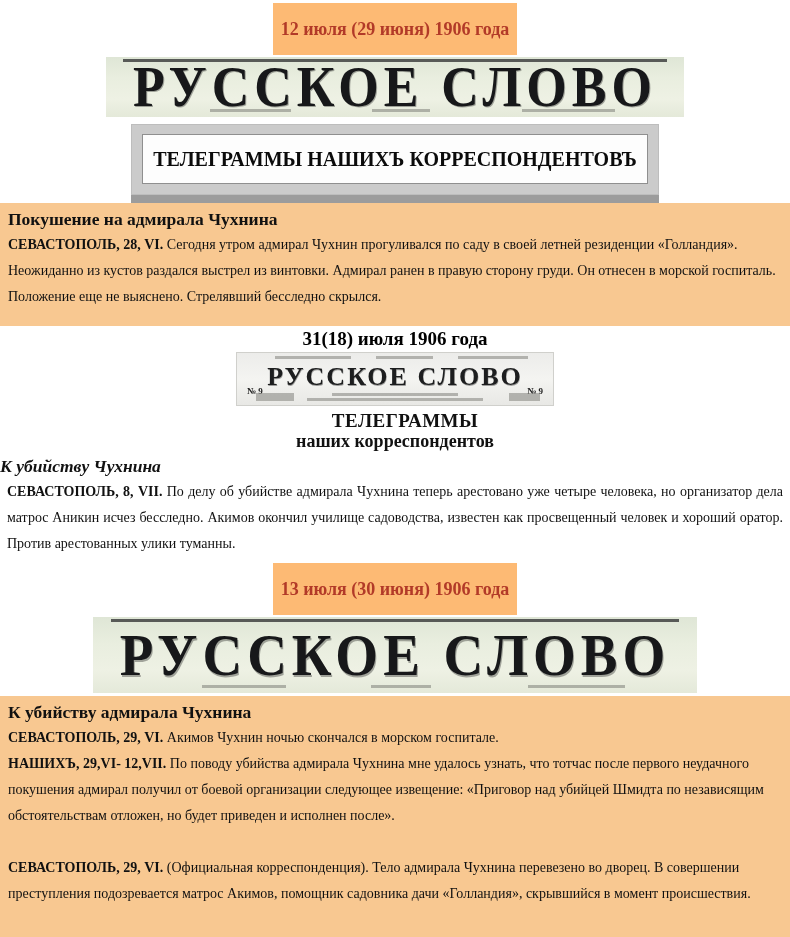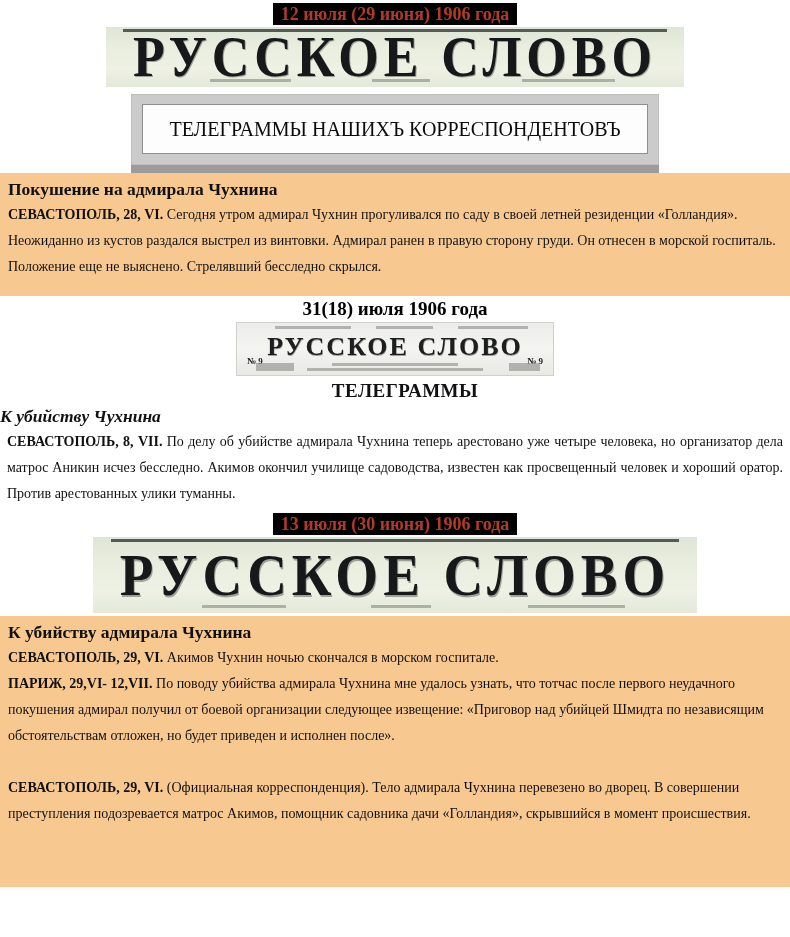--- a/index.html
+++ b/index.html
@@ -9,26 +9,26 @@
     overflow: hidden;
     background: #ffffff;
     font-family: "Liberation Serif", "DejaVu Serif", serif;
     color: #111;
   }
 
   
   .date-row { text-align: center; }
   .date-chip {
     display: inline-block;
-    background: #000000;
+    background: #fdba74;
     color: #b23a28;
     font-weight: bold;
     font-size: 18px;
     line-height: 20px;
-    padding: 1px 8px;
+    padding: 16px 8px;
   }
   .date-row.first { padding-top: 3px; }
   .date-plain {
     text-align: center;
     font-weight: bold;
     font-size: 19px;
     line-height: 22px;
     color: #000;
     padding-top: 2px;
   }
@@ -70,21 +70,21 @@
   .telegram-wrap { width: 528px; margin: 7px auto 0; }
   .telegram-outer {
     background: #cbcbcb;
     padding: 9px 10px 10px;
     border: 1px solid #bdbdbd;
   }
   .telegram-inner {
     background: #fdfdfd;
     border: 1px solid #8f8f8f;
     text-align: center;
-    font-weight: normal;
+    font-weight: bold;
     font-size: 20px;
     line-height: 24px;
     padding: 12px 6px;
     color: #0b0b0b;
   }
   .telegram-strip { height: 8px; background: #9c9c9c; }
 
   
   .peach-block {
     background: #f8c891;
@@ -182,35 +182,36 @@
     <div class="stitle">РУССКОЕ СЛОВО</div>
     <div class="issue left">№ 9</div>
     <div class="issue right">№ 9</div>
     <div class="tinybar tb4"></div>
     <div class="tinybar tb5"></div>
     <div class="tinybar tb6"></div>
     <div class="tinybar tb7"></div>
   </div>
 
   <div class="caption-line1">ТЕЛЕГРАММЫ</div>
+  <div class="caption-line2">наших корреспондентов</div>
 
   <div class="headline">К убийству Чухнина</div>
   <div class="para"><span class="lead">СЕВАСТОПОЛЬ, 8, VII.</span><span> По делу об убийстве адмирала Чухнина теперь арестовано уже четыре человека, но организатор дела матрос Аникин исчез бесследно. Акимов окончил училище садоводства, известен как просвещенный человек и хороший оратор. Против арестованных улики туманны.</span></div>
 </div>
 
 <div class="date-row" style="padding-top:6px;">
   <span class="date-chip">13 июля (30 июня) 1906 года</span>
 </div>
 
 <div class="masthead-large m3">
   <div class="topline"></div>
   <div class="mtitle">РУССКОЕ СЛОВО</div>
   <div class="smudge s1"></div>
   <div class="smudge s2"></div>
   <div class="smudge s3"></div>
 </div>
 
 <div class="peach-block last" style="margin-top:3px;">
   <div class="headline">К убийству адмирала Чухнина</div>
   <div class="para"><span class="lead">СЕВАСТОПОЛЬ, 29, VI.</span><span> Акимов Чухнин ночью скончался в морском госпитале.</span></div>
-  <div class="para"><span class="lead">ПАРИЖ, 29,VI- 12,VII.</span><span> По поводу убийства адмирала Чухнина мне удалось узнать, что тотчас после первого неудачного покушения адмирал получил от боевой организации следующее извещение: «Приговор над убийцей Шмидта по независящим обстоятельствам отложен, но будет приведен и исполнен после».</span></div>
+  <div class="para"><span class="lead">НАШИХЪ, 29,VI- 12,VII.</span><span> По поводу убийства адмирала Чухнина мне удалось узнать, что тотчас после первого неудачного покушения адмирал получил от боевой организации следующее извещение: «Приговор над убийцей Шмидта по независящим обстоятельствам отложен, но будет приведен и исполнен после».</span></div>
   <div class="para gap-above"><span class="lead">СЕВАСТОПОЛЬ, 29, VI.</span><span> (Официальная корреспонденция). Тело адмирала Чухнина перевезено во дворец. В совершении преступления подозревается матрос Акимов, помощник садовника дачи «Голландия», скрывшийся в момент происшествия.</span></div>
 </div>
 
 </body></html>

